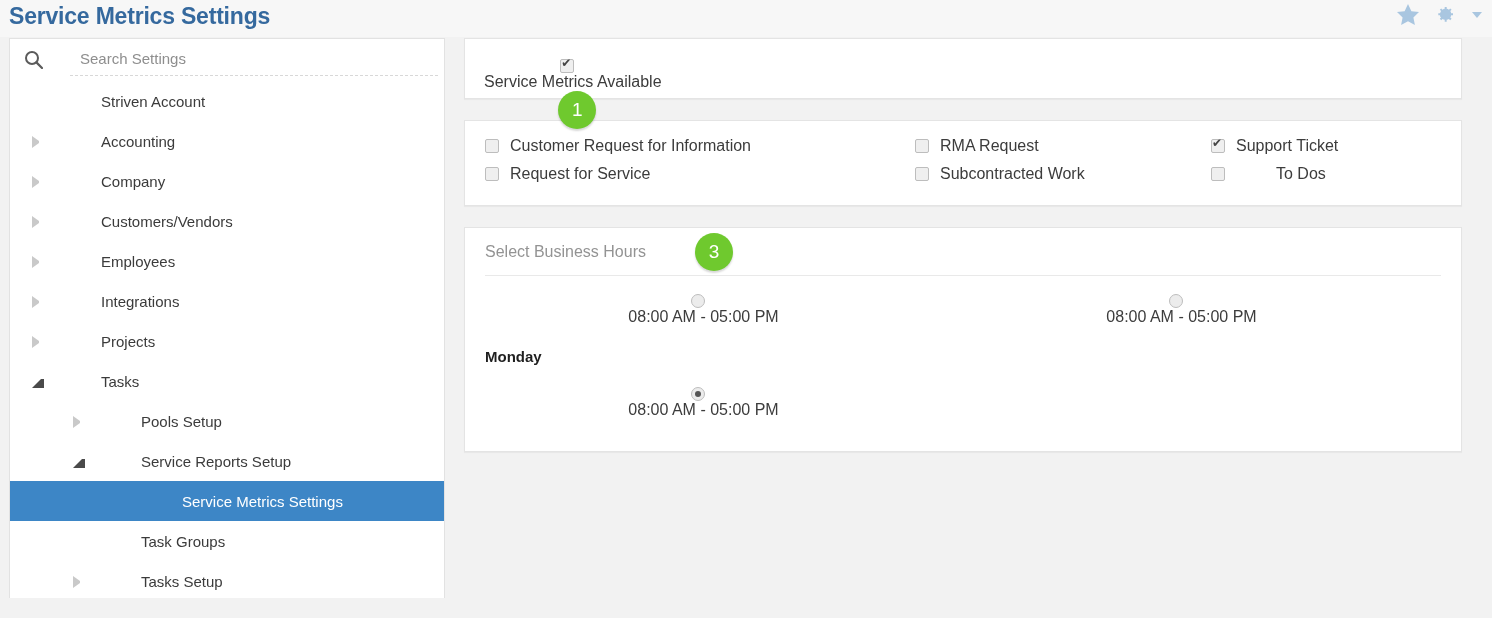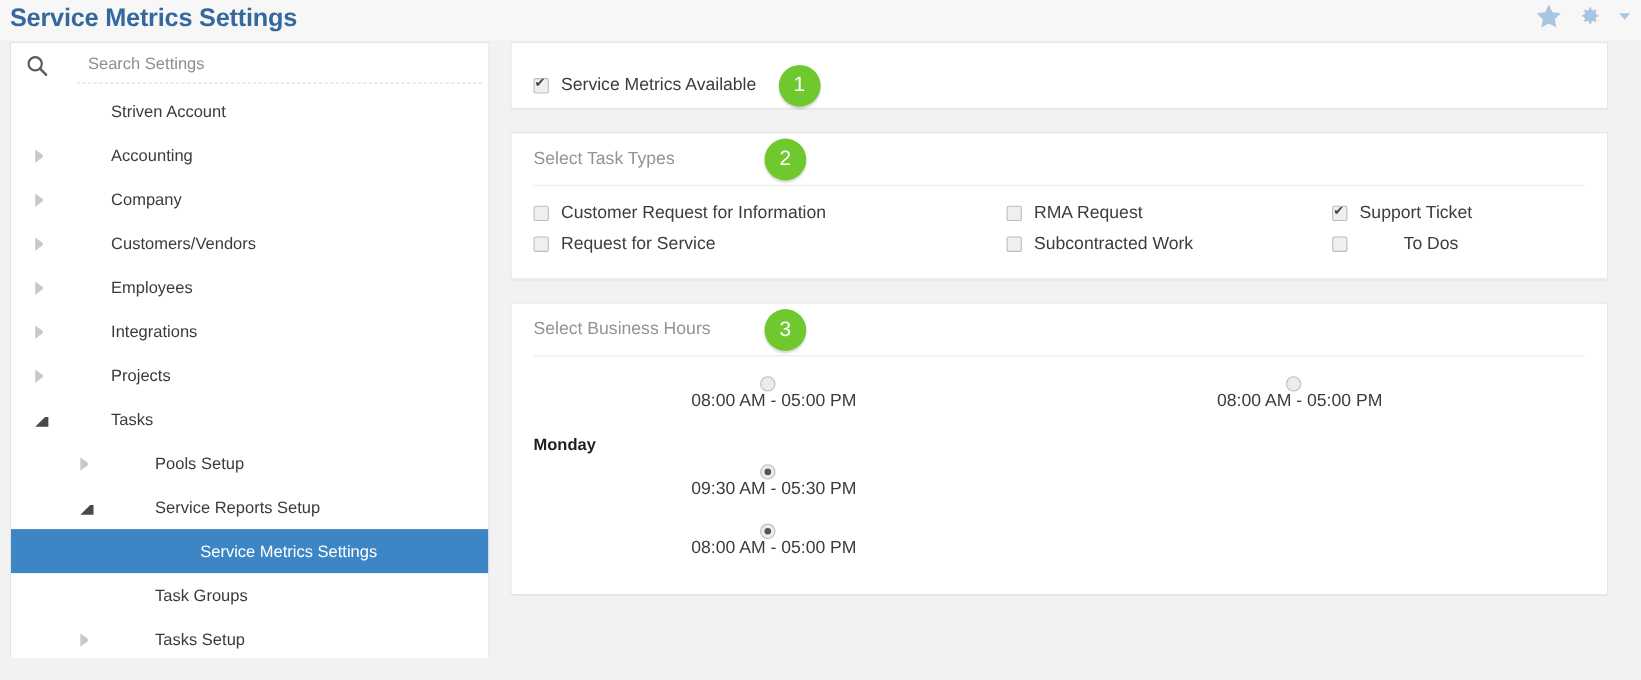--- a/index.html
+++ b/index.html
@@ -101,22 +101,22 @@
   .panel {
     background: #ffffff;
     border: 1px solid #e4e4e4;
     width: 998px;
     box-shadow: 0 1px 1px rgba(0,0,0,0.04);
   }
   .panel + .panel { margin-top: 21px; }
 
   .panel-avail { height: 61px; position: relative; }
   .avail-row {
-    position: absolute; left: 20px; top: 20px;
-    display: flex; align-items: center;
+    position: absolute; left: 8px; top: 20px;
+    display: flex; align-items: center; flex-direction: column;
   }
 
   .section-head {
     position: relative;
     height: 48px;
     padding: 0 20px;
     display: flex; align-items: center;
   }
   .section-title {
     font-size: 16px; color: #939393; font-weight: normal;
@@ -273,25 +273,20 @@
 
     <div class="panel panel-avail">
       <div class="avail-row">
         <span class="cb checked" id="avail-cb"></span>
         <span class="opt-label">Service Metrics Available</span>
         <span class="badge">1</span>
       </div>
     </div>
 
     <div class="panel">
-      <div class="section-head">
-        <span class="section-title">Select Task Types</span>
-        <span class="badge badge-sec">2</span>
-        <span class="section-rule"></span>
-      </div>
       <div class="tasktypes-body">
         <div class="tt-grid" id="tt-grid">
             <div class="opt" style="grid-area: 1 / 1;">
               <span class="cb"></span>
               <span class="opt-label">Customer Request for Information</span>
             </div>
             <div class="opt" style="grid-area: 1 / 2;">
               <span class="cb"></span>
               <span class="opt-label">RMA Request</span>
             </div>
@@ -329,26 +324,20 @@
                 <span class="hour-label">08:00 AM - 05:00 PM</span>
               </div>
               <div class="hour-opt">
                 <span class="rb"></span>
                 <span class="hour-label">08:00 AM - 05:00 PM</span>
               </div>
             </div>
           </div>
           <div class="day-block">
             <div class="day-name">Monday</div>
-            <div class="hours-grid">
-              <div class="hour-opt">
-                <span class="rb checked"></span>
-                <span class="hour-label">09:30 AM - 05:30 PM</span>
-              </div>
-            </div>
           </div>
           <div class="day-block">
             <div class="hours-grid">
               <div class="hour-opt">
                 <span class="rb checked"></span>
                 <span class="hour-label">08:00 AM - 05:00 PM</span>
               </div>
             </div>
           </div>
         </div>

